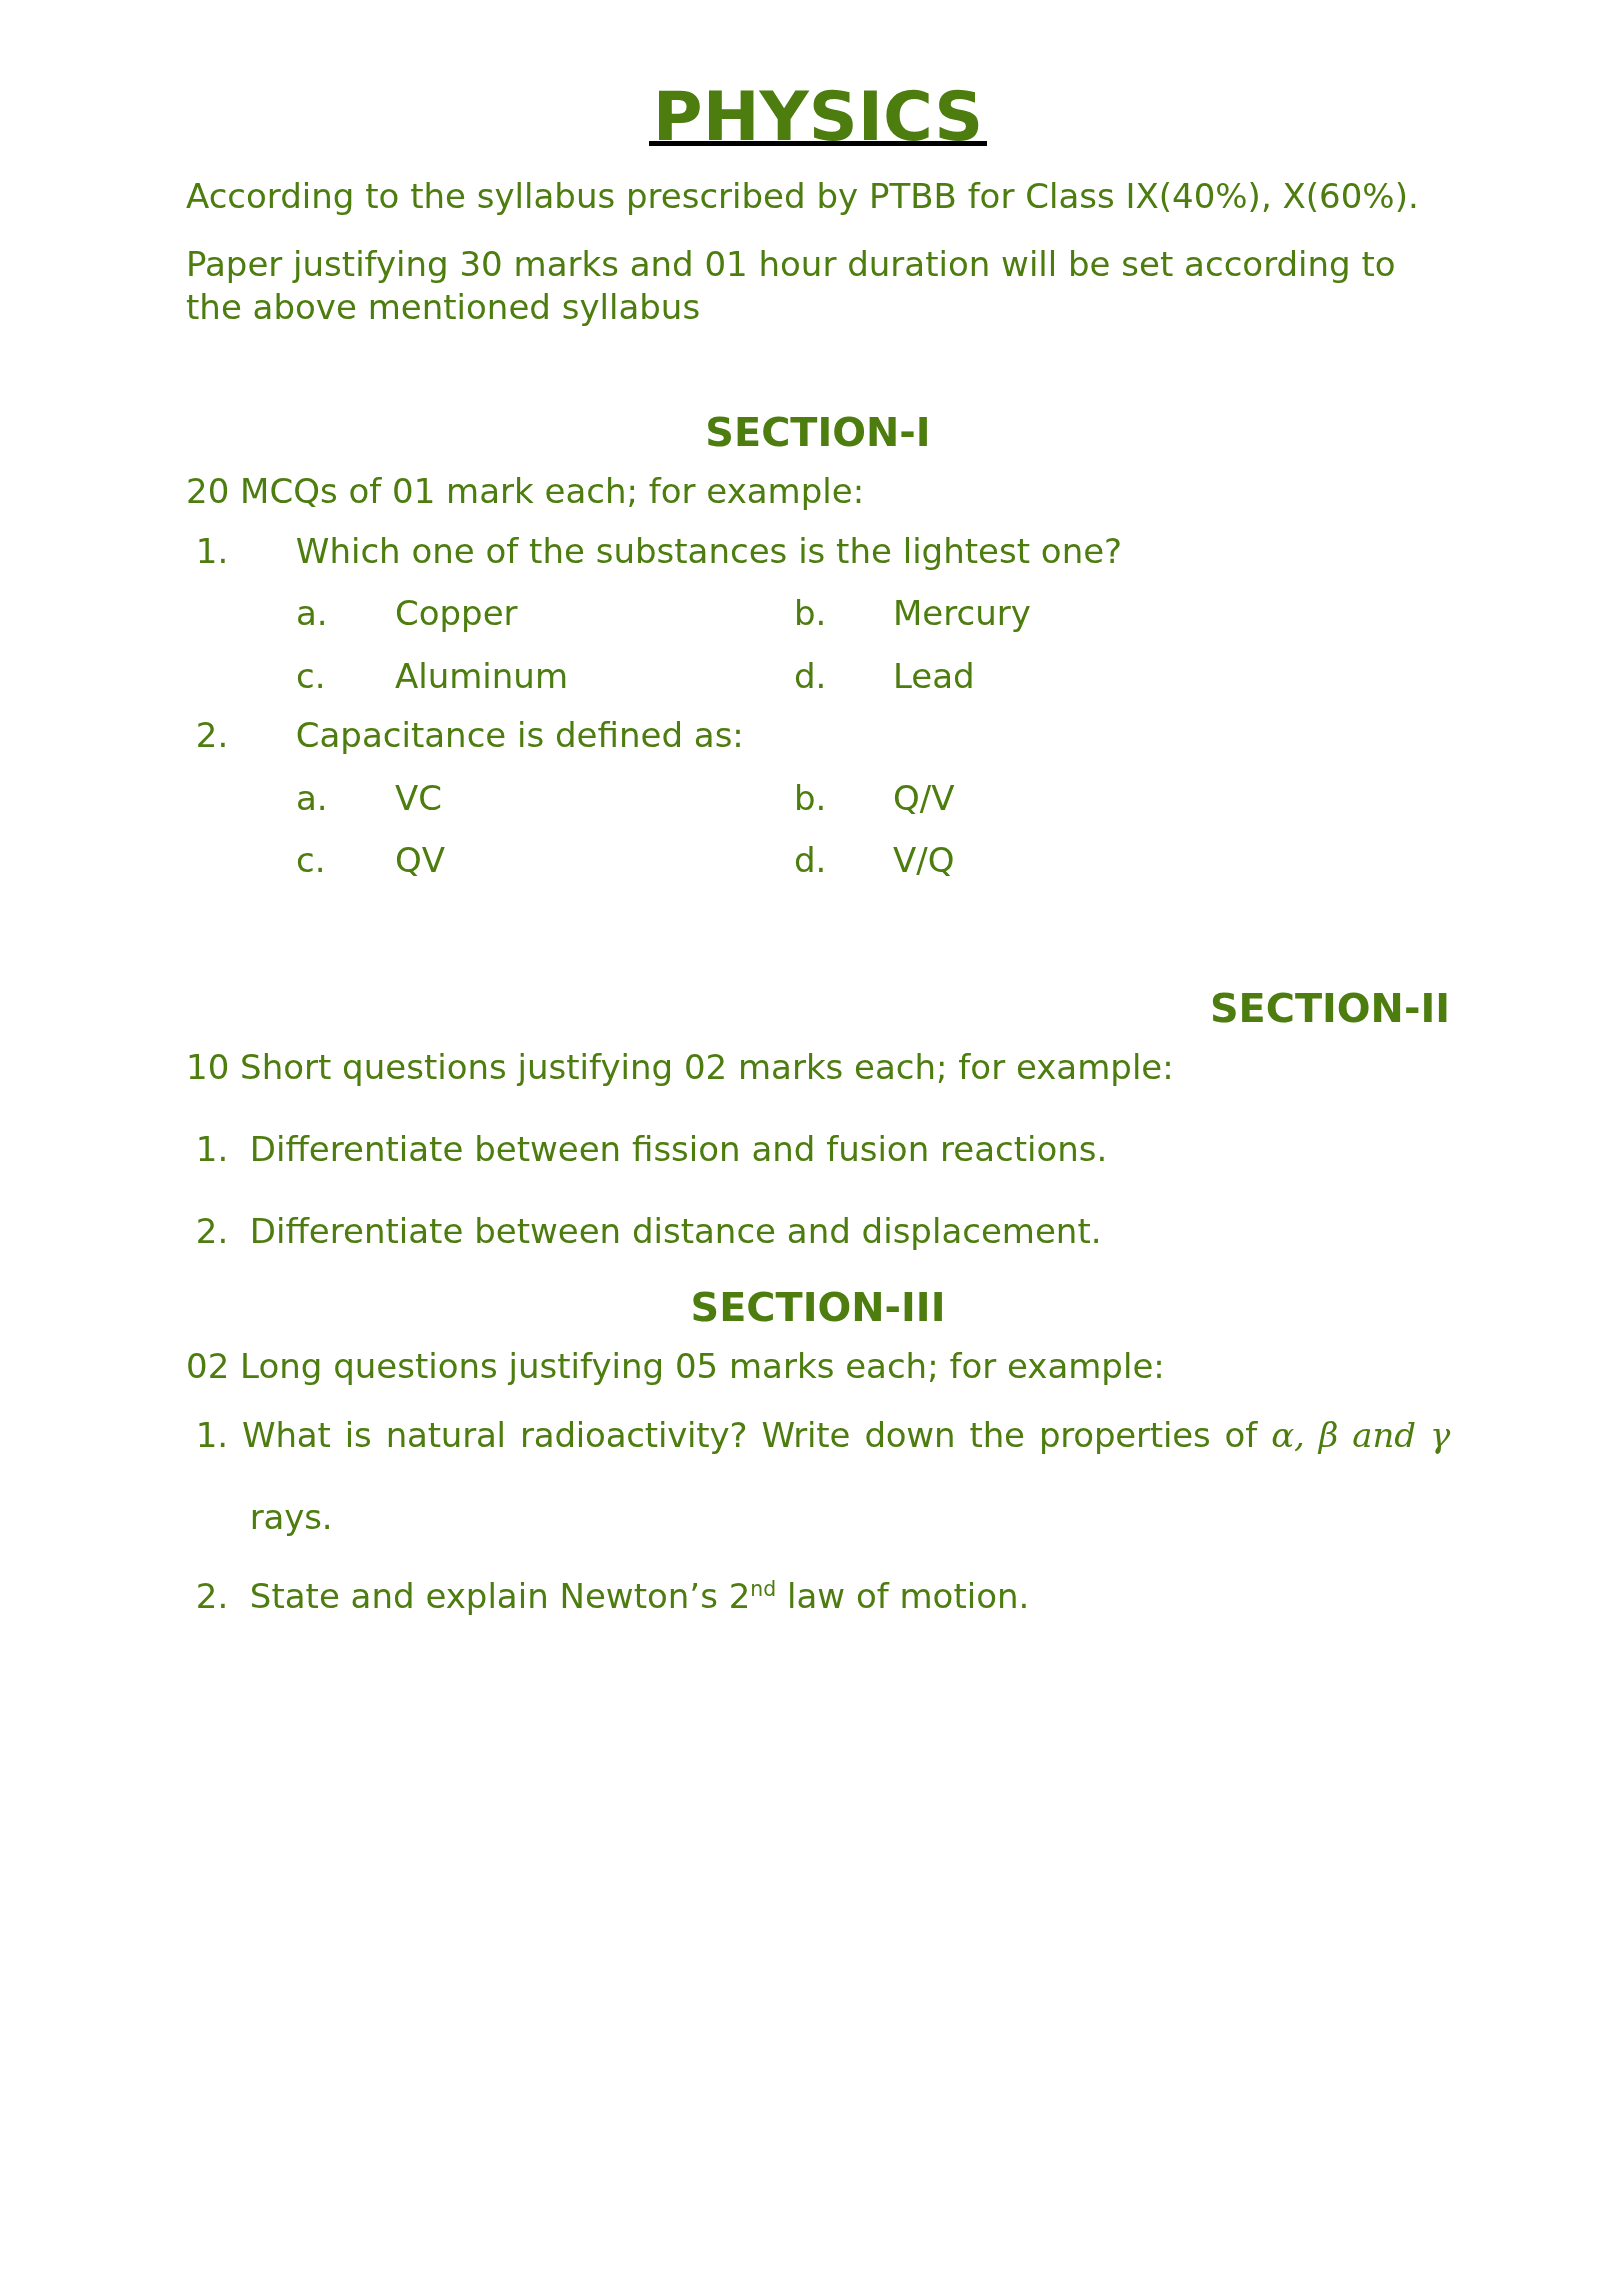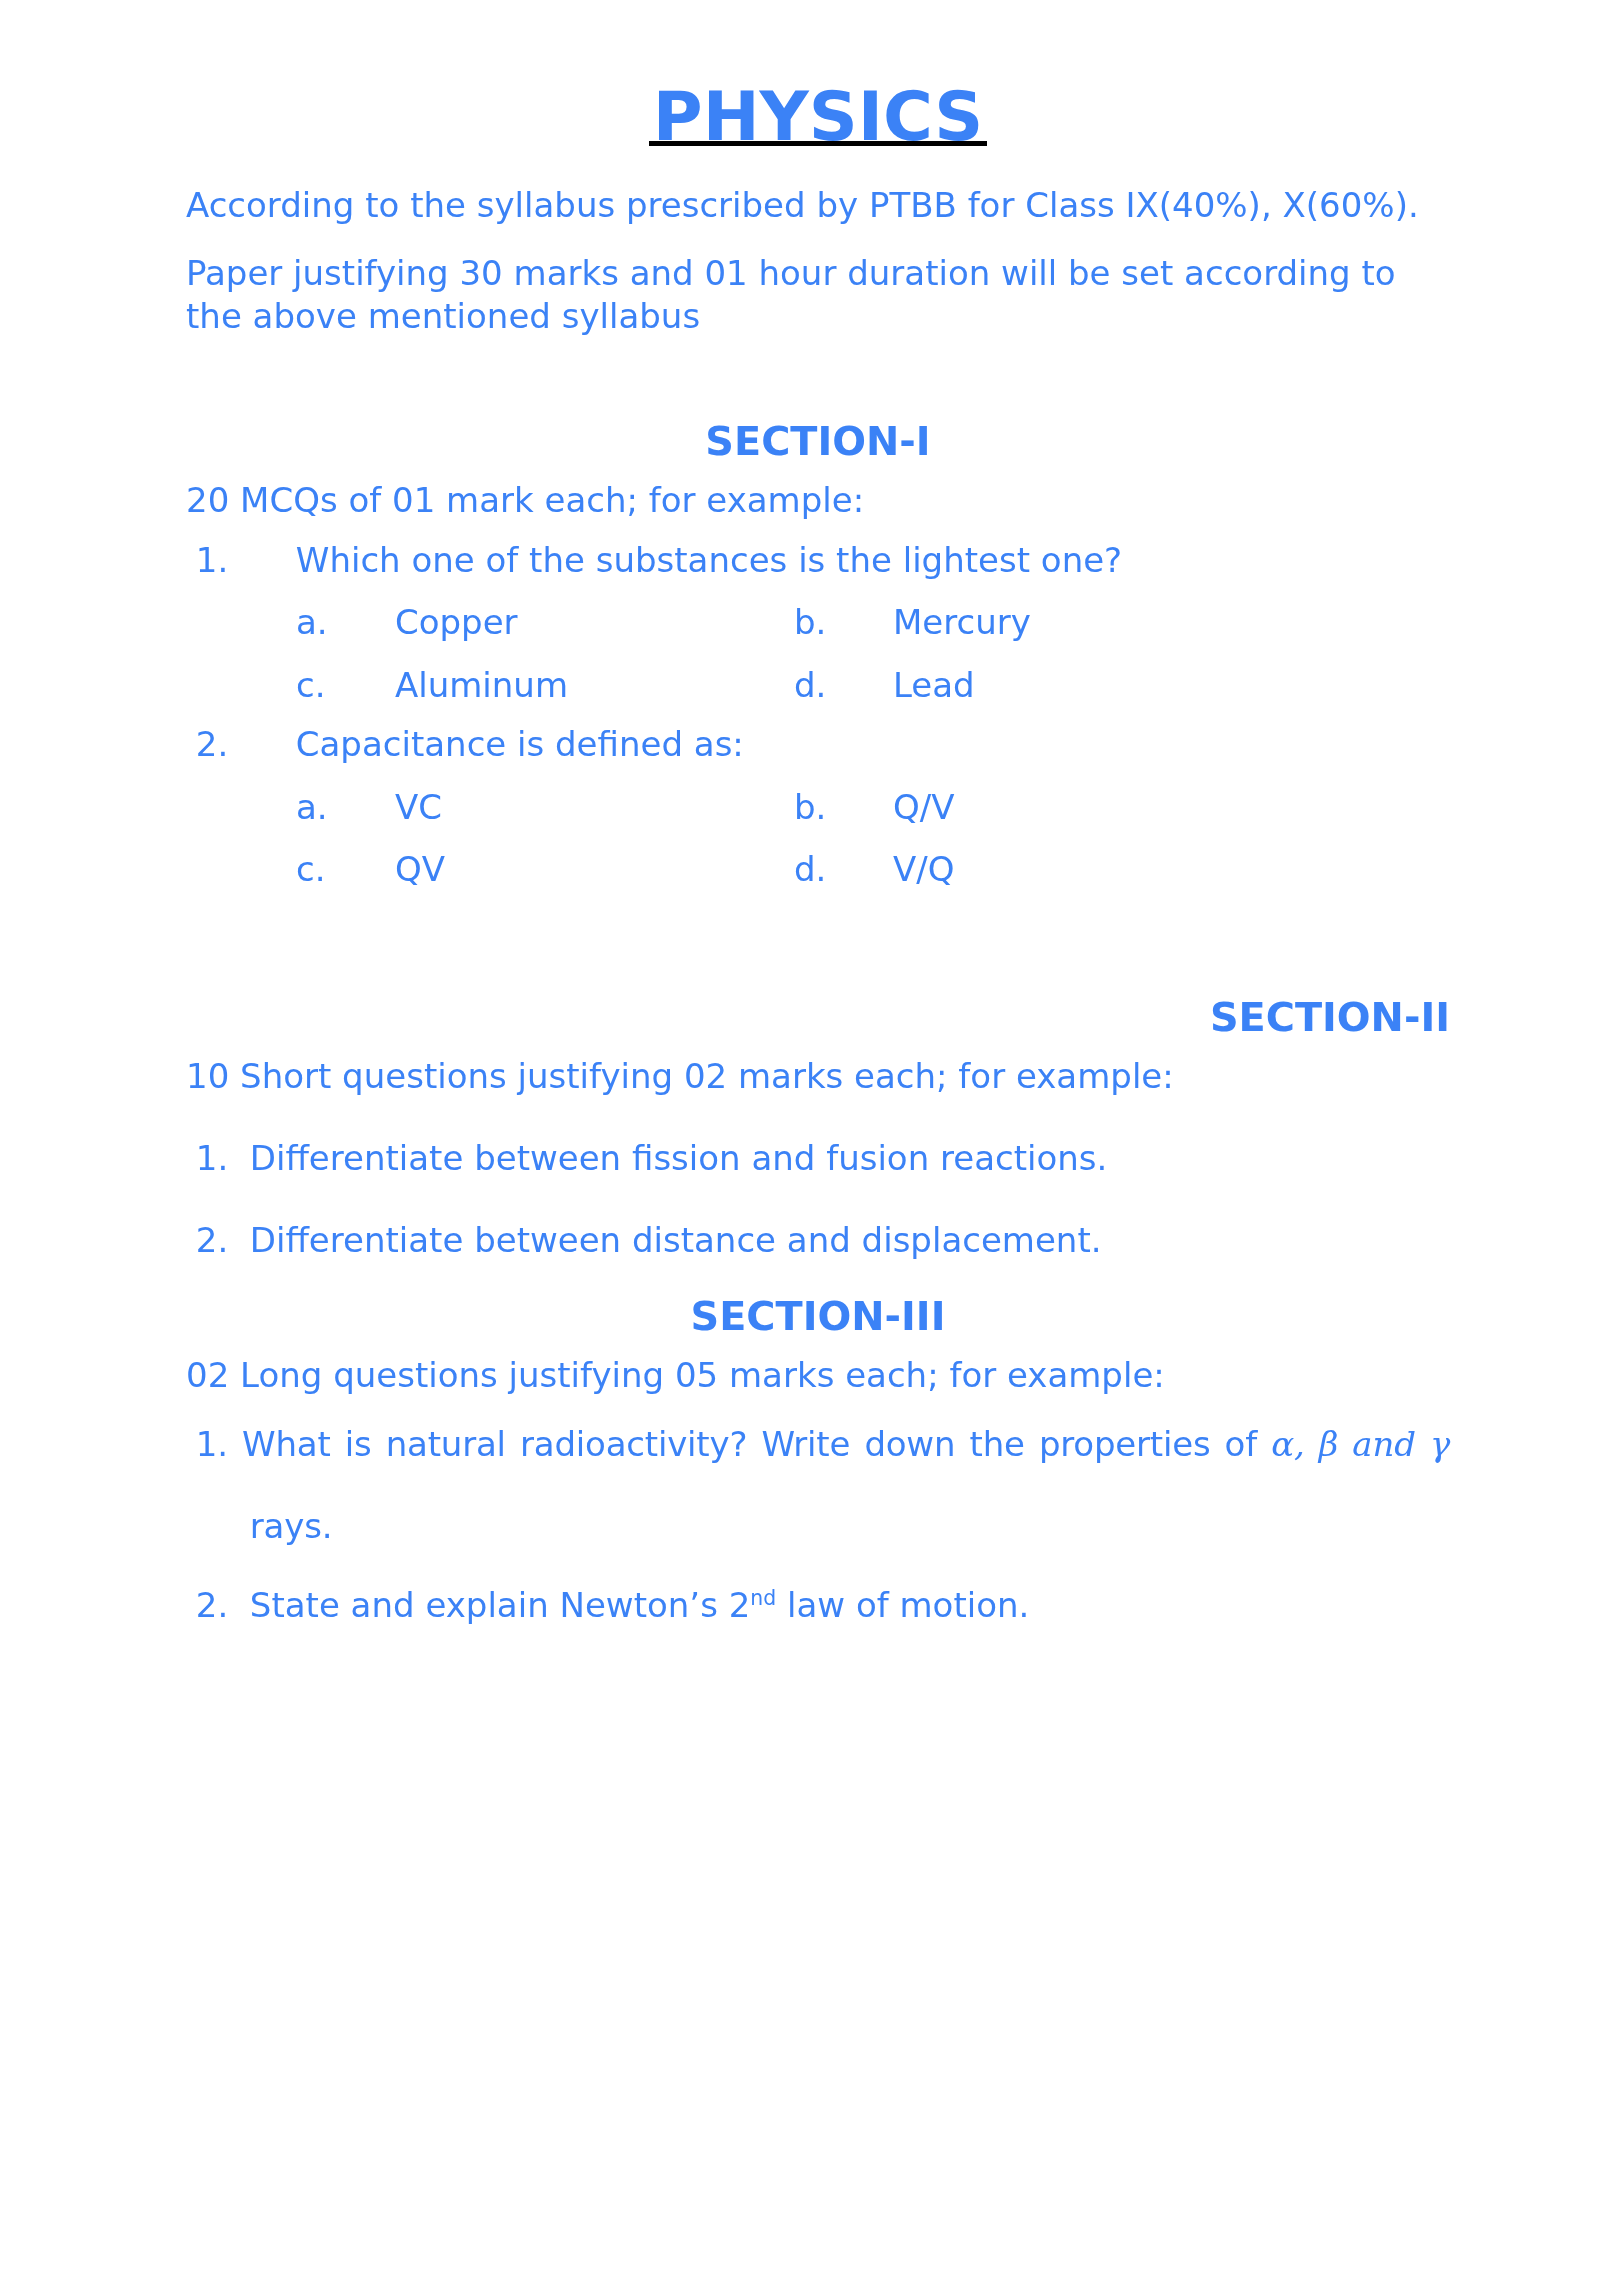--- a/index.html
+++ b/index.html
@@ -1,41 +1,41 @@
 <!DOCTYPE html>
 <html style="font-size:10.5px"><head>
 <meta charset="utf-8">
 <style>
   html, body { margin: 0; padding: 0; background: #ffffff; }
   .page {
     position: relative;
     width: 1623px;
     height: 2295px;
     background: #ffffff;
-    color: #3b82f6;
+    color: #4d7c0f;
     font-family: "DejaVu Sans", "Liberation Sans", sans-serif;
     font-size: 34px;
     line-height: 43px;
     box-sizing: border-box;
     padding: 95px 173px 0 186px;
     overflow: hidden;
   }
   p, h1, h2, h3 { margin: 0; font-weight: normal; }
 
   .heading-center { text-align: center; }
   .heading-underlined .hline {
     display: inline-block;
     font-weight: bold;
     border-bottom: 5.9px solid #000;
     padding: 0 3.9px 3.3px 3.9px;
   }
   .section-heading { font-weight: bold; text-align: center; }
 
   .title-block   { margin-top: 0; }
-  .intro-p       { margin-top: 38px; }
+  .intro-p       { margin-top: 29px; }
   .pattern-head  { margin-top: 39px; }
   .pattern-body  { margin-top: 25px; white-space: pre-line; }
 
   .sec1-head     { margin-top: 82px; }
   .mcq-intro     { margin-top: 16px; }
 
   .q-row  { display: flex; margin: 16.4px 0 0 9.8px; }
   .q-num  { flex: none; width: 100px; }
   .q-text { flex: 1; }
 

